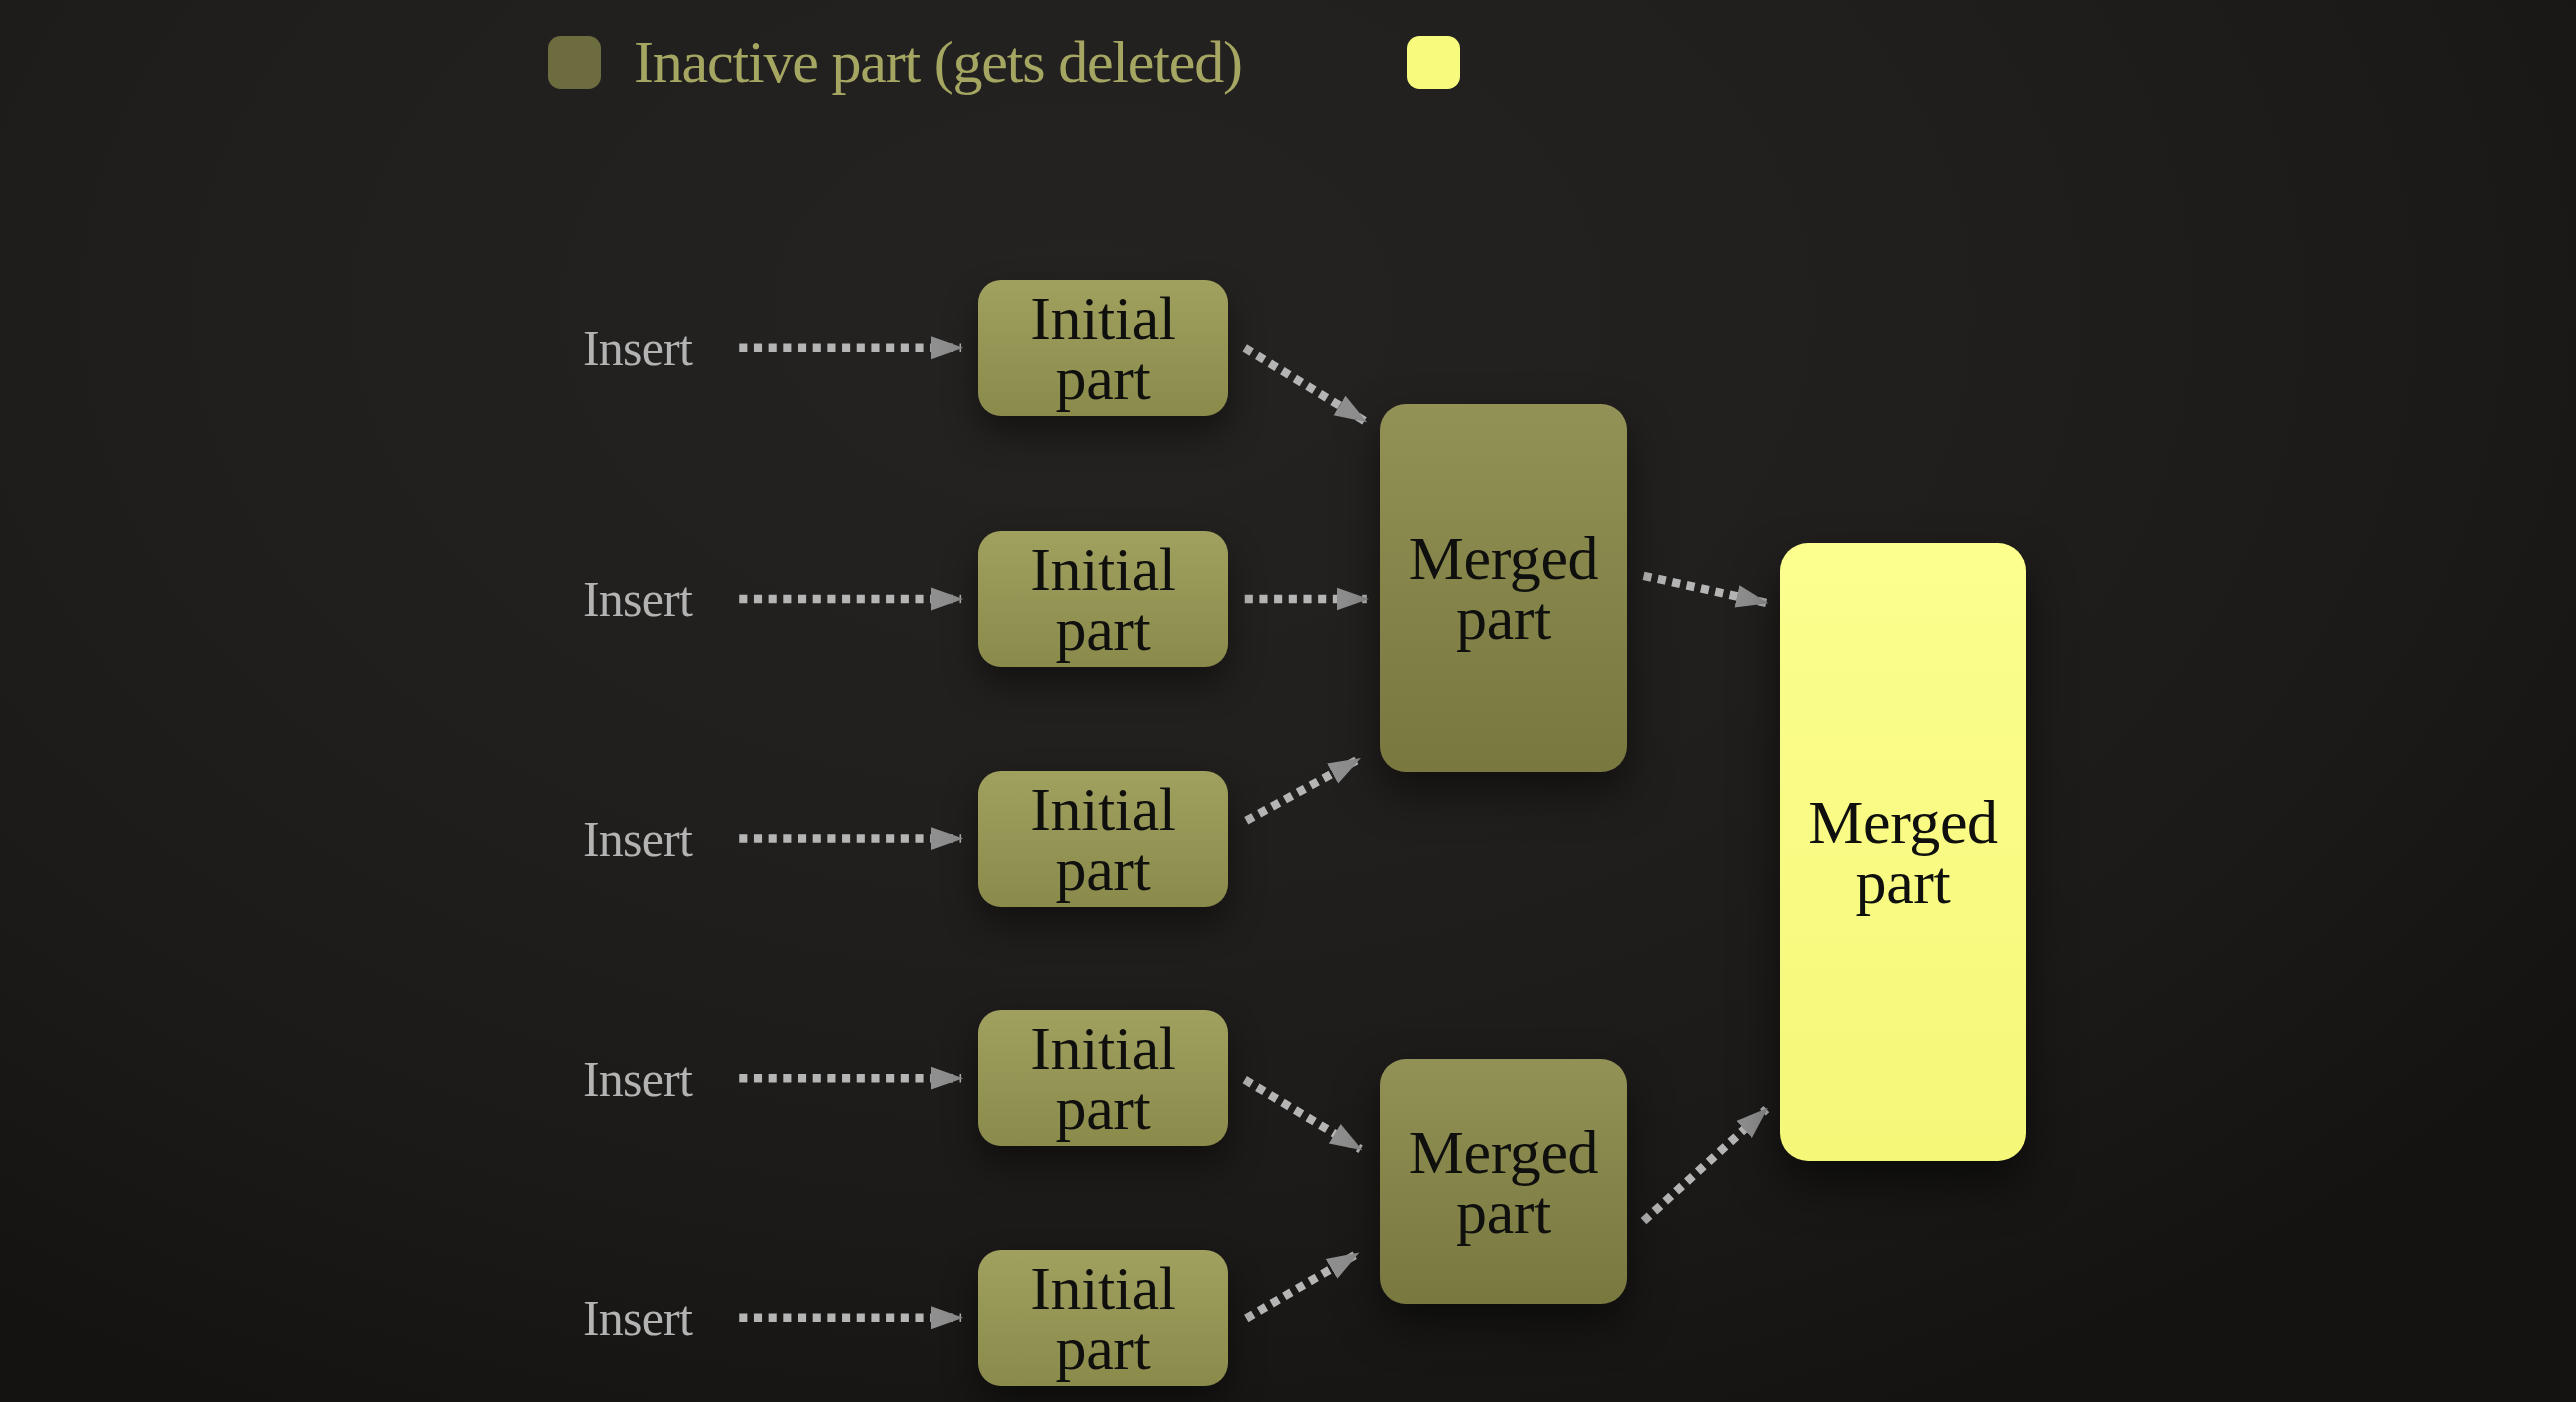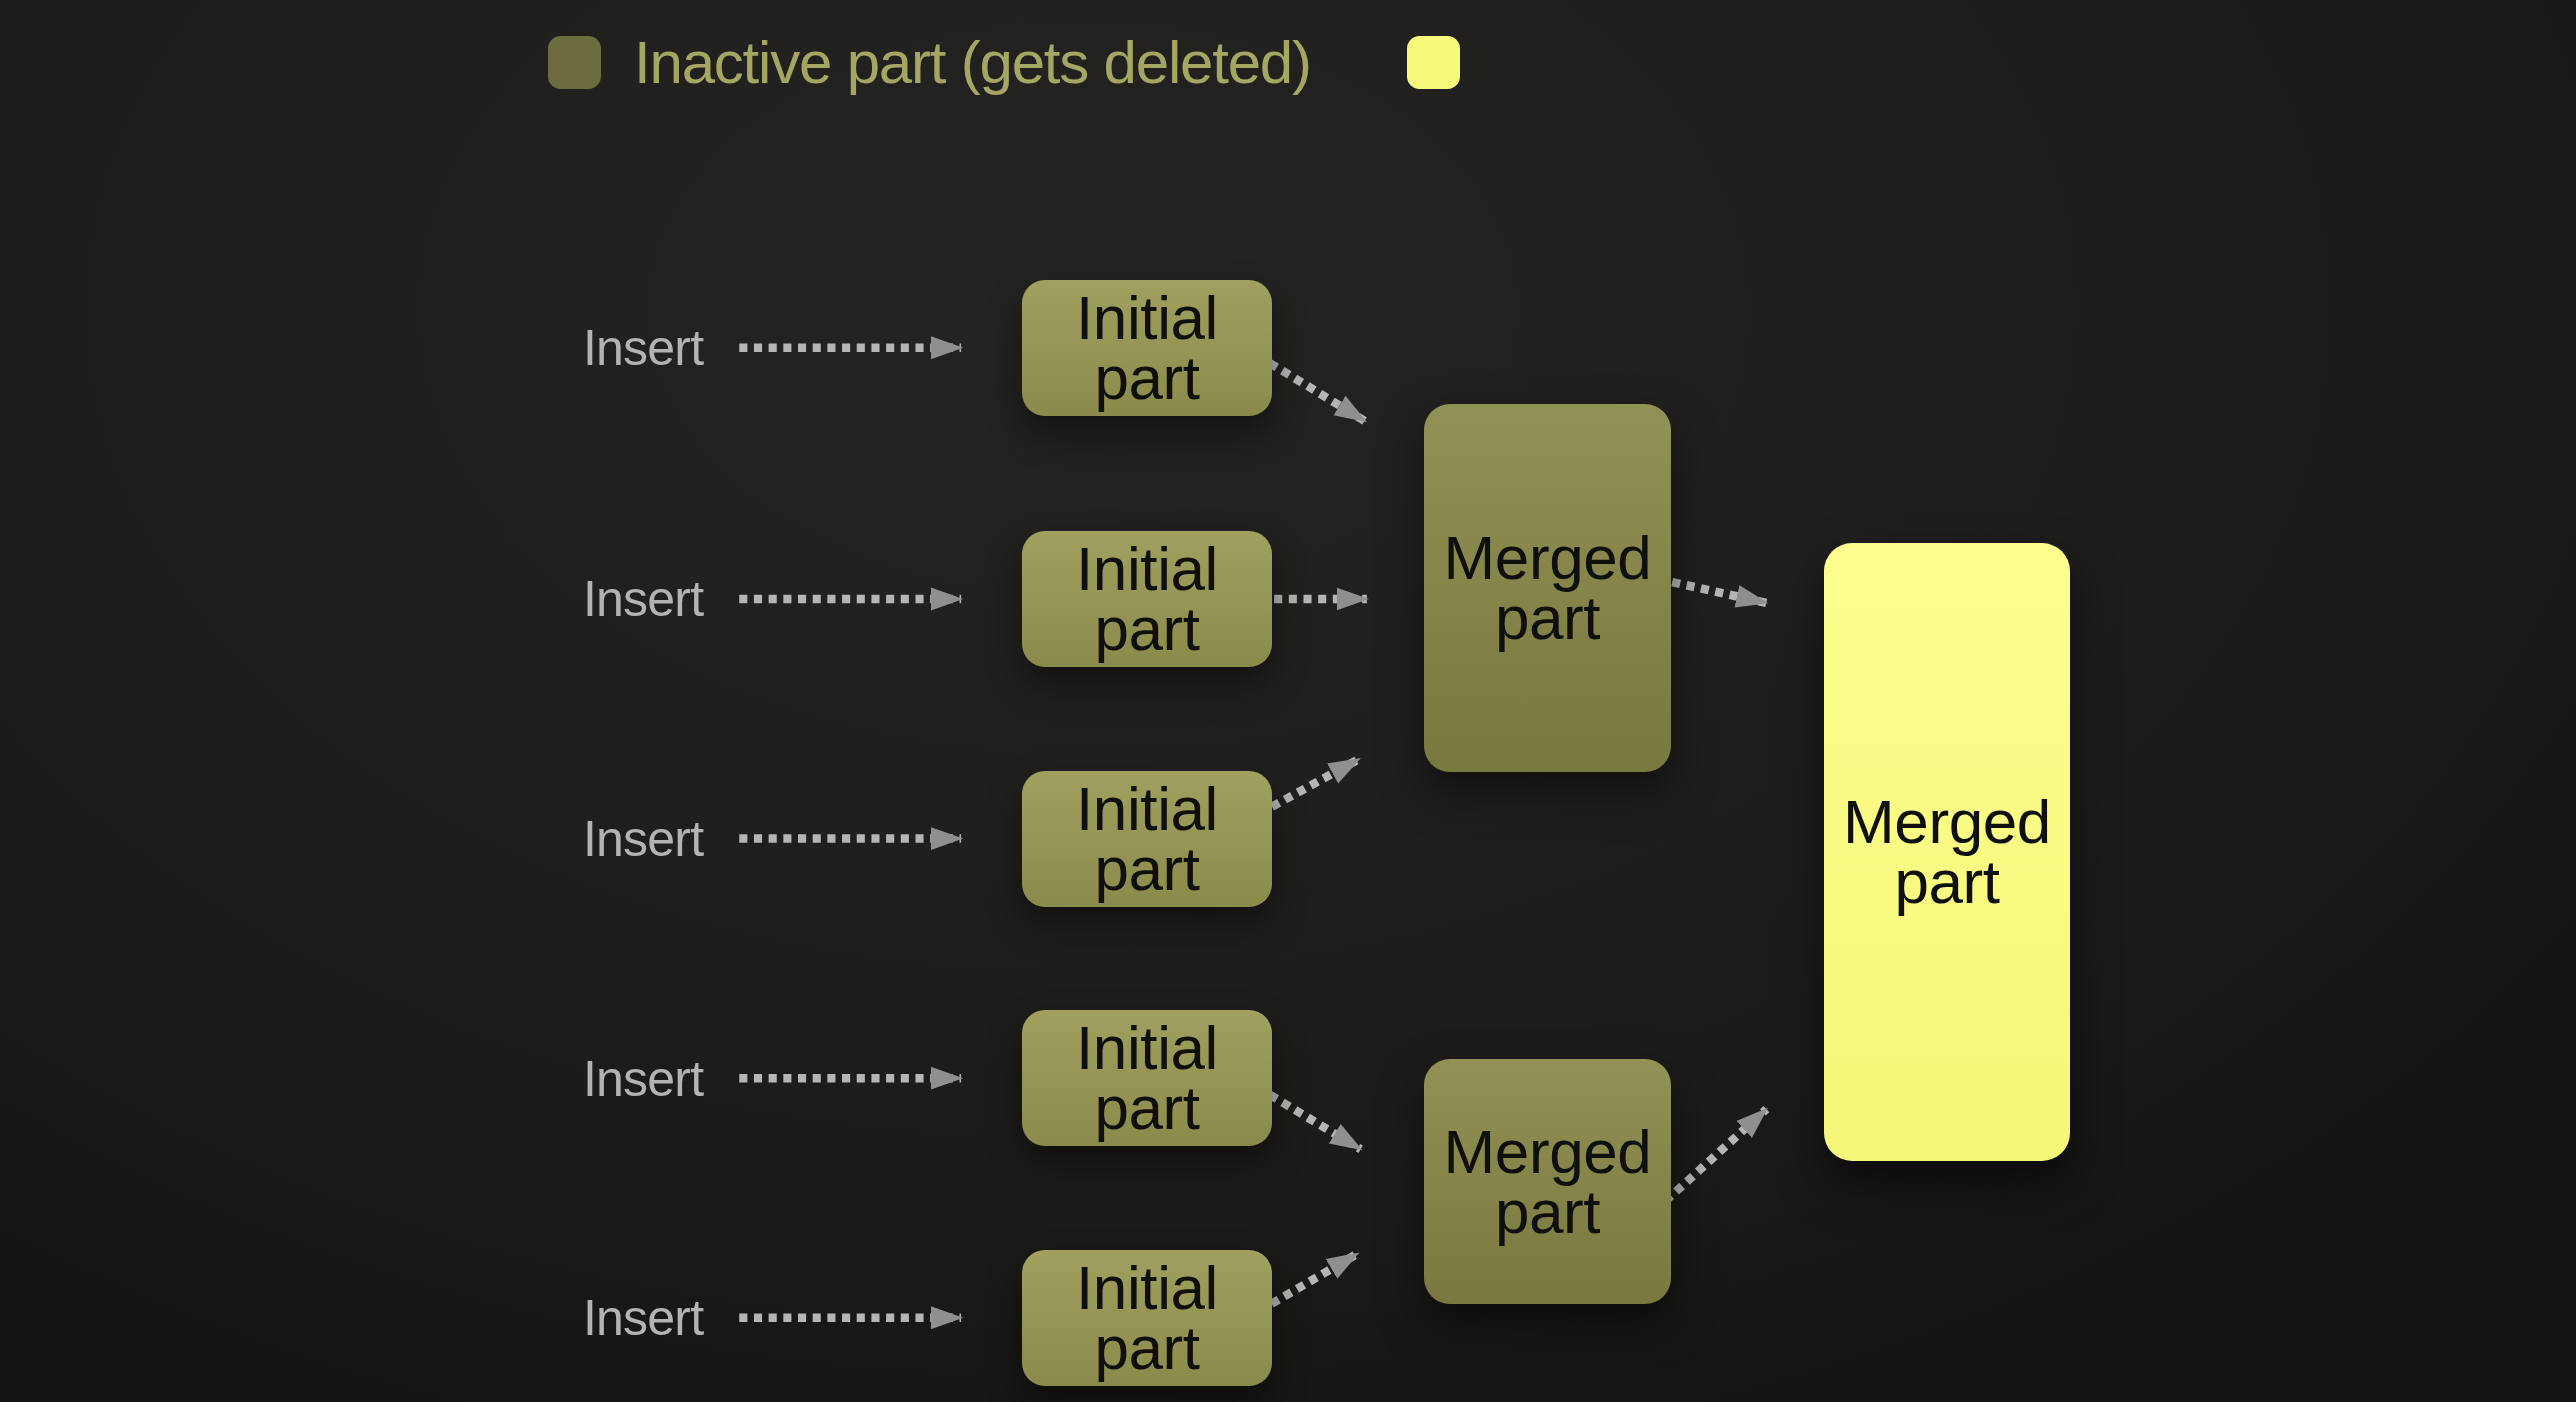--- a/index.html
+++ b/index.html
@@ -11,20 +11,21 @@
     overflow: hidden;
     font-family: "Liberation Sans", sans-serif;
   }
   .canvas {
     position: absolute;
     left: 0; top: 0;
     width: 2576px;
     height: 1402px;
     background:
       radial-gradient(1855px 1237px at 42% 22%, #242321 0%, #211f1d 45%, #1b1a18 75%, #141312 100%);
+    font-family: Liberation Serif, serif;
   }
   .arrows {
     position: absolute;
     left: 0; top: 0;
     pointer-events: none;
   }
   .arrows line {
     stroke: #b5b5b5;
     stroke-width: 11;
     stroke-dasharray: 10.5 8.5;
@@ -63,21 +64,20 @@
   .box {
     position: absolute;
     display: flex;
     align-items: center;
     justify-content: center;
     text-align: center;
     color: #0f0f0d;
     font-size: 62px;
     line-height: 60px;
     letter-spacing: -0.4px;
-    margin-left: 44px;
   }
   .box.initial {
     left: 978px;
     width: 250px;
     height: 136px;
     border-radius: 23px;
     background: linear-gradient(180deg, #a0a05f 0%, #8a8a4b 100%);
     box-shadow: 0 17px 35px rgba(0,0,0,0.45);
   }
   .box.merged {

